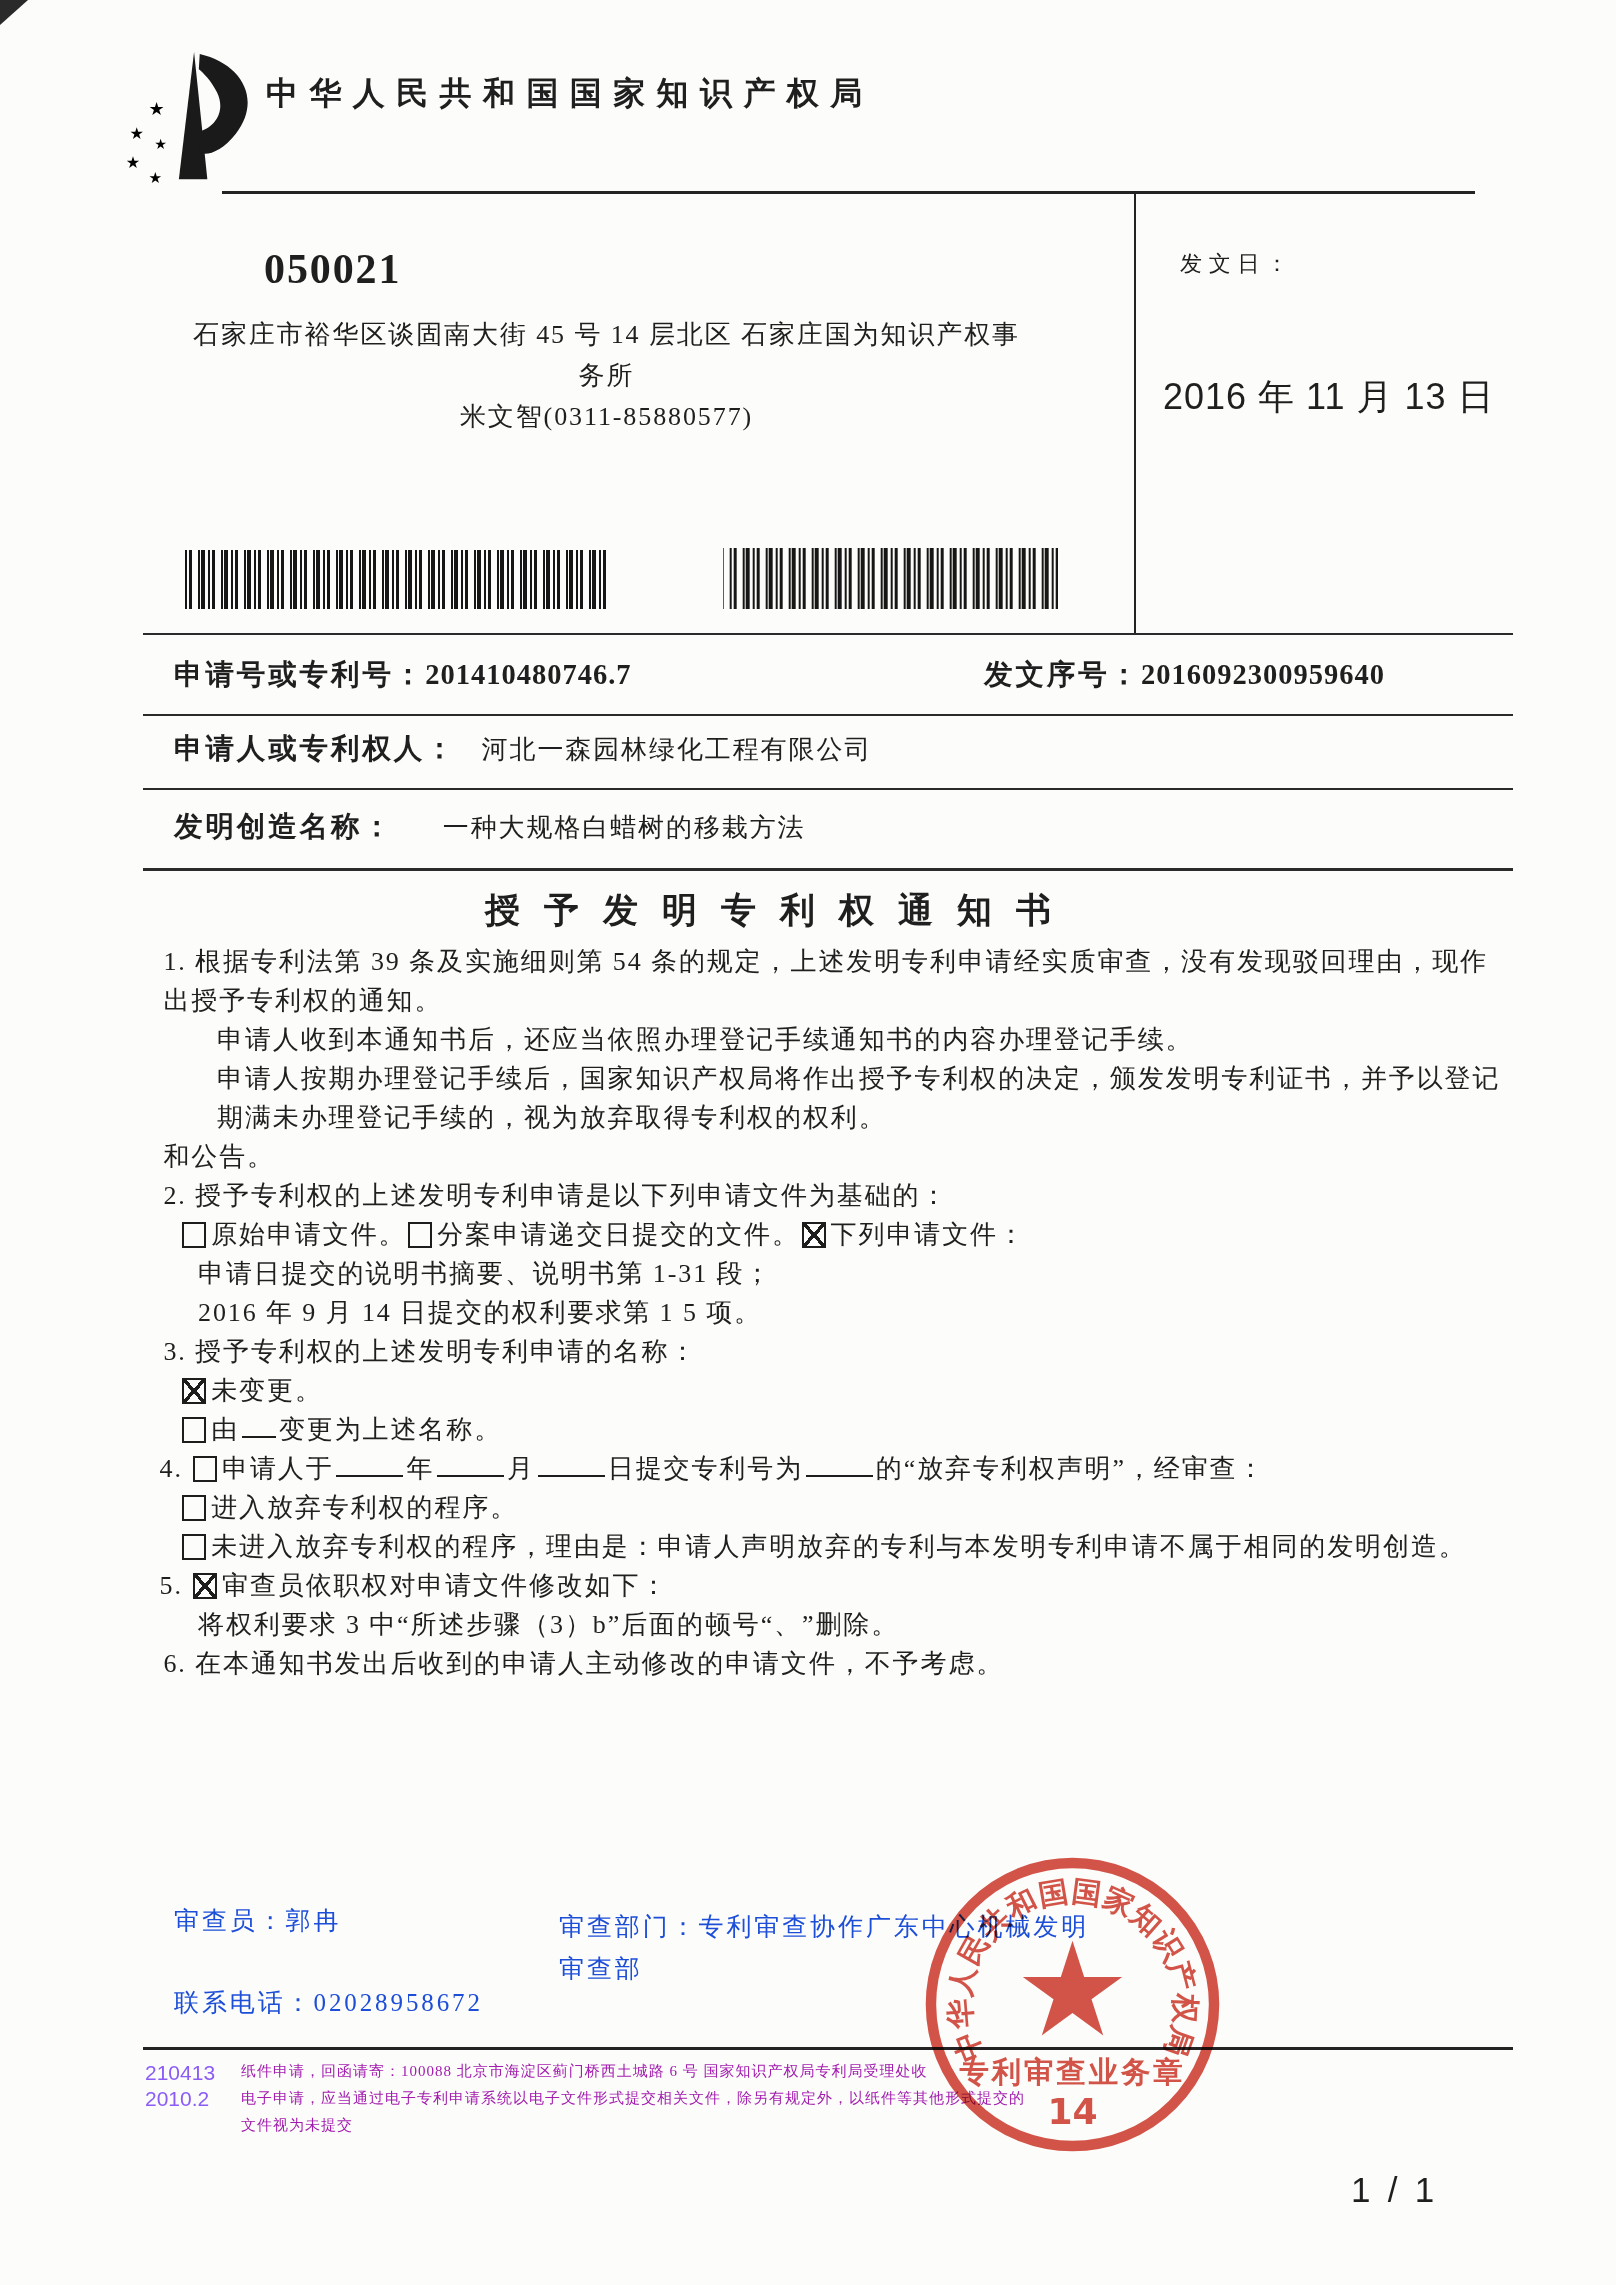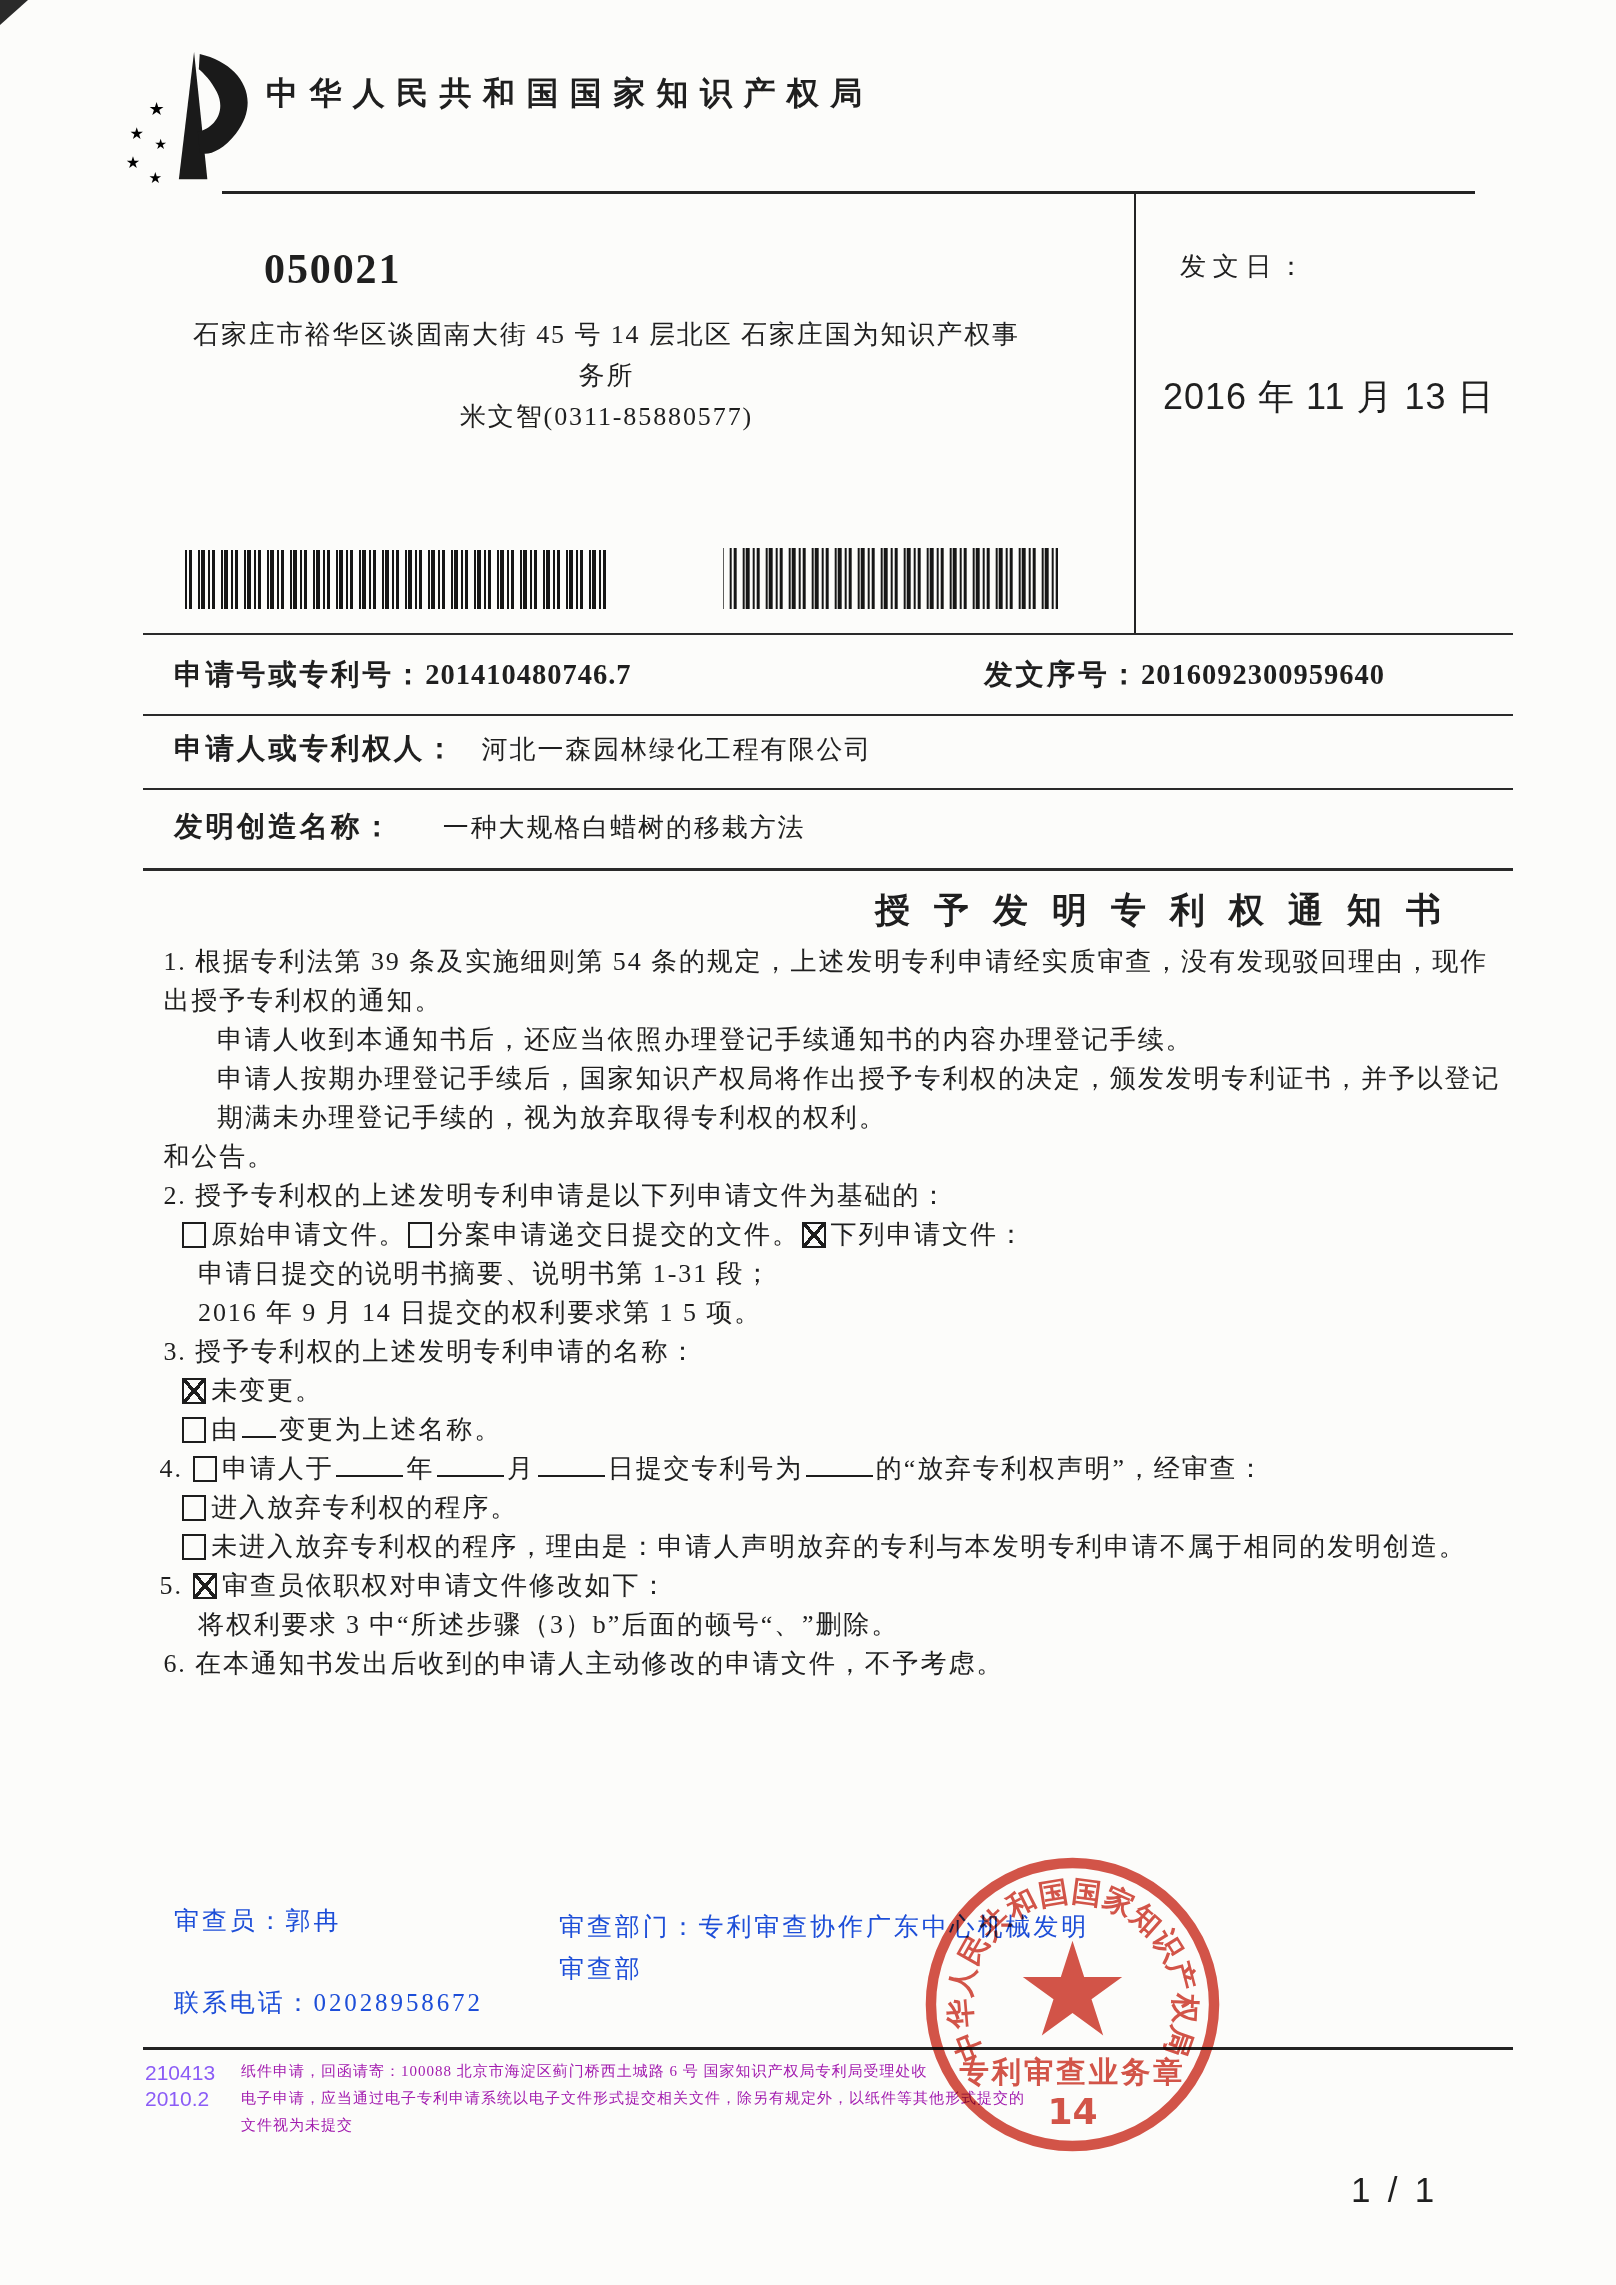--- a/index.html
+++ b/index.html
@@ -13,21 +13,21 @@
   .header-title{position:absolute;left:266px;top:72px;font-size:32px;font-weight:bold;
        letter-spacing:11.4px;white-space:nowrap;}
   .header-rule{position:absolute;left:222px;top:191px;width:1253px;height:2.9px;background:#232323;}
   
   .postcode{position:absolute;left:264px;top:245px;font-size:42px;font-weight:bold;letter-spacing:1.9px;text-align:center;}
   .addr-block{position:absolute;left:181px;top:314px;width:851px;text-align:center;
        font-size:26px;line-height:41px;letter-spacing:1.9px;}
   
   .dispatch-box{position:absolute;left:1134px;top:194px;width:380px;height:439px;
        border-left:2.9px solid #232323;}
-  .dispatch-label{position:absolute;left:44px;top:55px;font-size:26px;letter-spacing:6.7px;}
+  .dispatch-label{position:absolute;left:44px;top:55px;font-size:22px;letter-spacing:6.7px;}
   .dispatch-date{position:absolute;left:27px;top:179px;font-size:36px;
        font-family:"Liberation Sans","DejaVu Sans",sans-serif;letter-spacing:1px;}
   
   .barcode{position:absolute;height:59px;
        background:repeating-linear-gradient(90deg,
         #161616 0 1.9px,rgba(0,0,0,0) 1.9px 3.8px,
         #161616 3.8px 6.7px,rgba(0,0,0,0) 6.7px 8.6px,
         #161616 8.6px 9.5px,rgba(0,0,0,0) 9.5px 13.3px,
         #161616 13.3px 15px,rgba(0,0,0,0) 15px 16px,
         #161616 16px 20px,rgba(0,0,0,0) 20px 23px);}
@@ -45,21 +45,21 @@
   .field-row .lbl{font-weight:bold;letter-spacing:2.9px;}
   .field-row .num{font-weight:bold;letter-spacing:1px;}
   .field-row .val{font-size:26px;letter-spacing:1.9px;font-family:Liberation Serif, serif;}
   .row1{top:656px;}
   .row2{top:730px;}
   .row3{top:808px;}
   .serial-group{position:absolute;left:810px;top:0;}
   .gap-s{display:inline-block;width:25px;}
   .gap-m{display:inline-block;width:49px;}
   
-  .notice-title{position:absolute;left:95px;top:887px;width:1370px;text-align:right;
+  .notice-title{position:absolute;left:95px;top:887px;width:1370px;text-align:center;
        font-size:35px;font-weight:bold;letter-spacing:24px;}
   .notice-body{position:absolute;left:152px;top:942px;width:1365px;font-size:26px;letter-spacing:1.9px;}
   .body-line{min-height:39px;line-height:39px;white-space:nowrap;}
   .checkbox{display:inline-block;width:24px;height:26px;border:2.9px solid #1d1d1d;
        box-sizing:border-box;vertical-align:-4.8px;margin:0 4.8px 0 1.9px;background:#fcfcfa;}
   .checkbox.checked{background:
        linear-gradient(to top right,rgba(0,0,0,0) 44%,#1d1d1d 44% 56%,rgba(0,0,0,0) 56%),
        linear-gradient(to bottom right,rgba(0,0,0,0) 44%,#1d1d1d 44% 56%,rgba(0,0,0,0) 56%),#fcfcfa;}
   .fill-line{display:inline-block;height:5.7px;border-bottom:2.9px solid #1d1d1d;margin:0 2.9px;}
   

